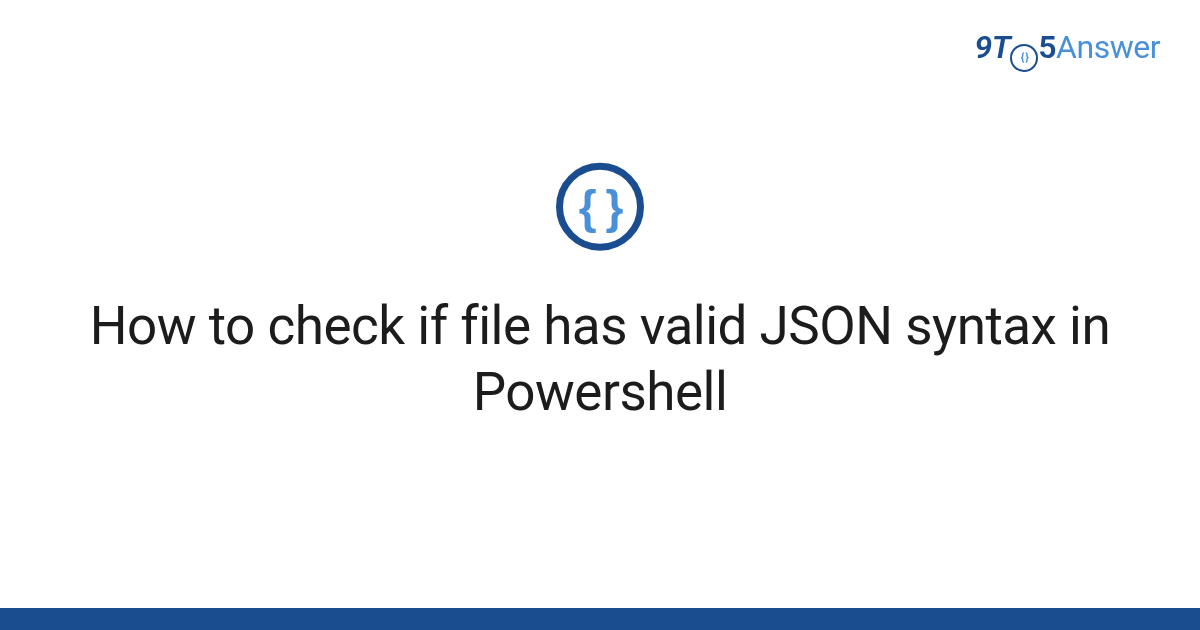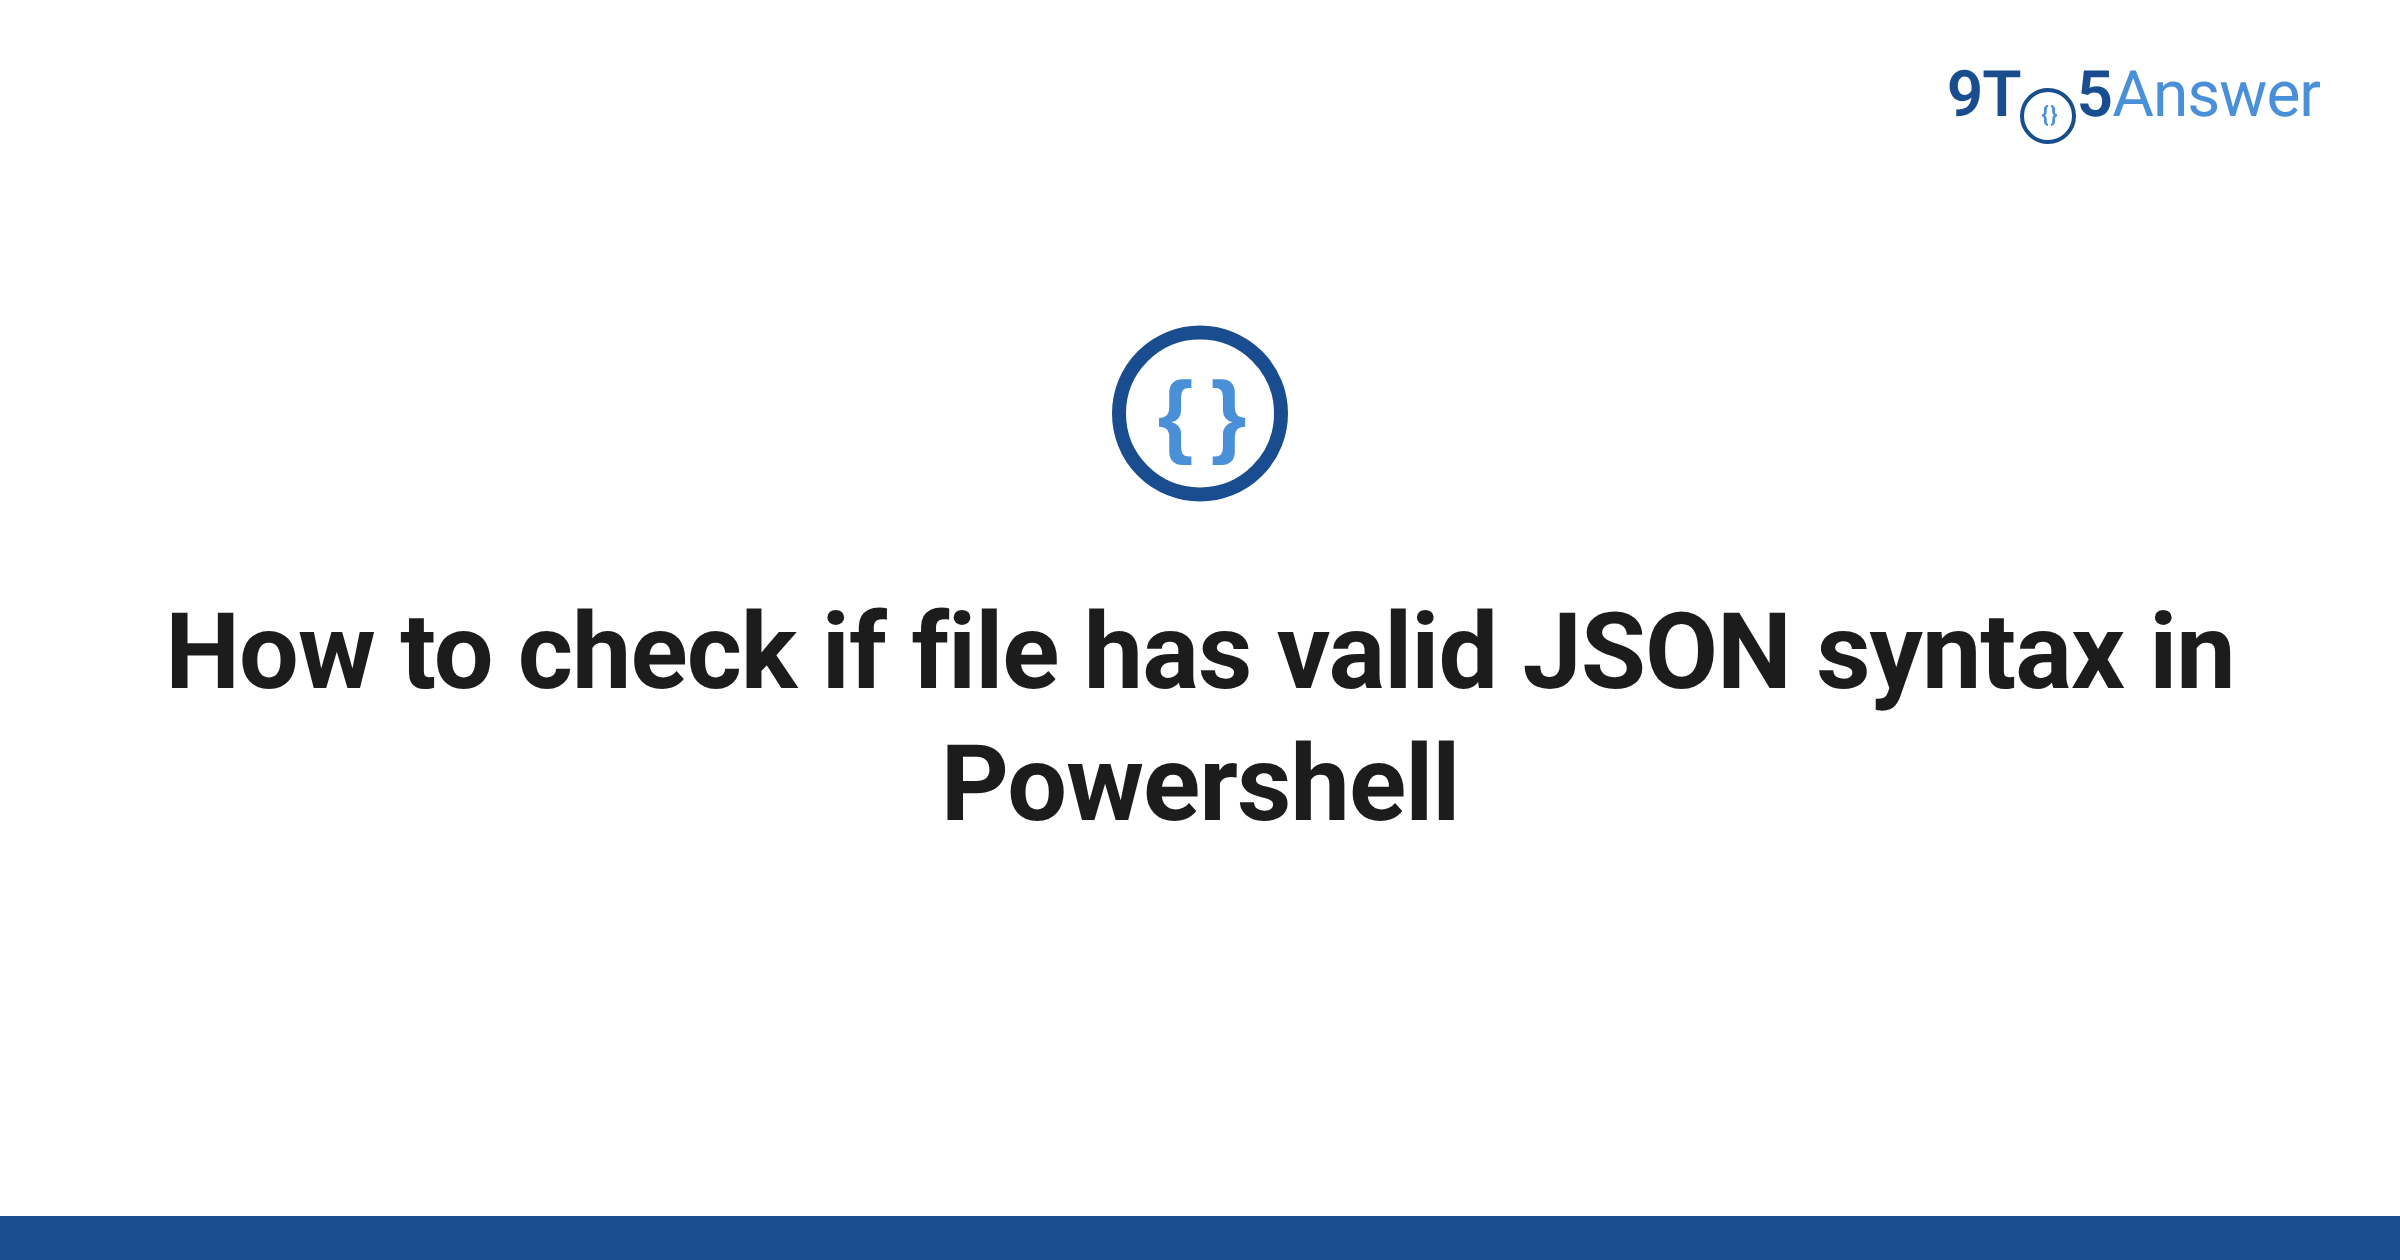--- a/index.html
+++ b/index.html
@@ -18,20 +18,21 @@
     .logo {
       position: absolute;
       top: 28px;
       right: 40px;
       font-size: 32px;
       font-weight: 600;
       letter-spacing: -0.5px;
     }
     .logo .nine-t {
       color: #1a4d8f;
+      font-style: italic;
     }
     .logo .o-wrap {
       display: inline-block;
       position: relative;
       width: 28px;
       height: 28px;
       vertical-align: -3px;
     }
     .logo .o-circle {
       width: 28px;
@@ -78,21 +79,21 @@
     .icon-braces {
       font-size: 46px;
       font-weight: 700;
       color: #4a90d9;
       letter-spacing: -2px;
       line-height: 1;
       font-family: Arial, sans-serif;
     }
     .page-title {
       font-size: 53px;
-      font-weight: 700;
+      font-weight: 400;
       color: #1c1c1c;
       line-height: 1.25;
       letter-spacing: -0.5px;
     }
     .bottom-bar {
       position: absolute;
       bottom: 0;
       left: 0;
       right: 0;
       height: 22px;

